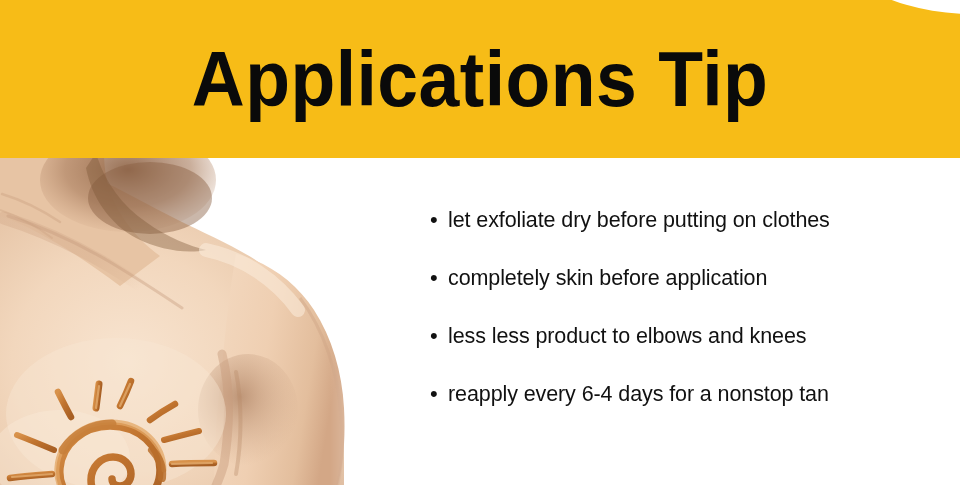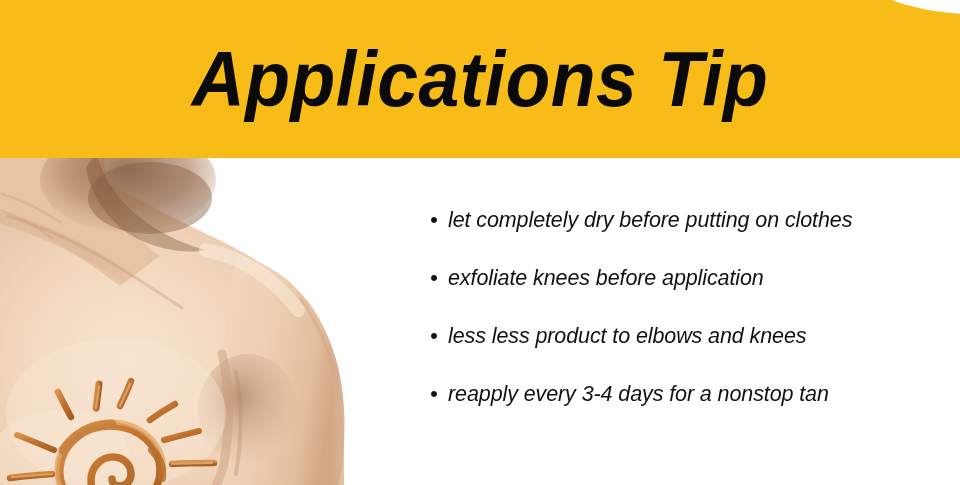--- a/index.html
+++ b/index.html
@@ -7,21 +7,20 @@
     padding: 0;
     background: #ffffff;
   }
   #page {
     position: relative;
     width: 960px;
     height: 485px;
     background: #ffffff;
     overflow: hidden;
     font-family: "Liberation Sans", sans-serif;
-    font-style: italic;
   }
 
   
   .banner {
     position: absolute;
     left: 0;
     top: 0;
     width: 960px;
     height: 158px;
     background: #F7BC17;
@@ -273,33 +272,33 @@
           <path d="M60,342 L27,360"></path>
         </g>
       </g>
     </svg>
   </div>
 
   <div class="tips">
 
     <div class="tip-row">
       <span class="tip-bullet">•</span>
-      <span class="tip-text">let completely dry before putting on clothes</span>
+      <span class="tip-text">let exfoliate dry before putting on clothes</span>
     </div>
 
     <div class="tip-row">
       <span class="tip-bullet">•</span>
-      <span class="tip-text">exfoliate knees before application</span>
+      <span class="tip-text">completely skin before application</span>
     </div>
 
     <div class="tip-row">
       <span class="tip-bullet">•</span>
       <span class="tip-text">less less product to elbows and knees</span>
     </div>
 
     <div class="tip-row">
       <span class="tip-bullet">•</span>
-      <span class="tip-text">reapply every 3-4 days for a nonstop tan</span>
+      <span class="tip-text">reapply every 6-4 days for a nonstop tan</span>
     </div>
 
   </div>
 
 </div>
 
 </body></html>

